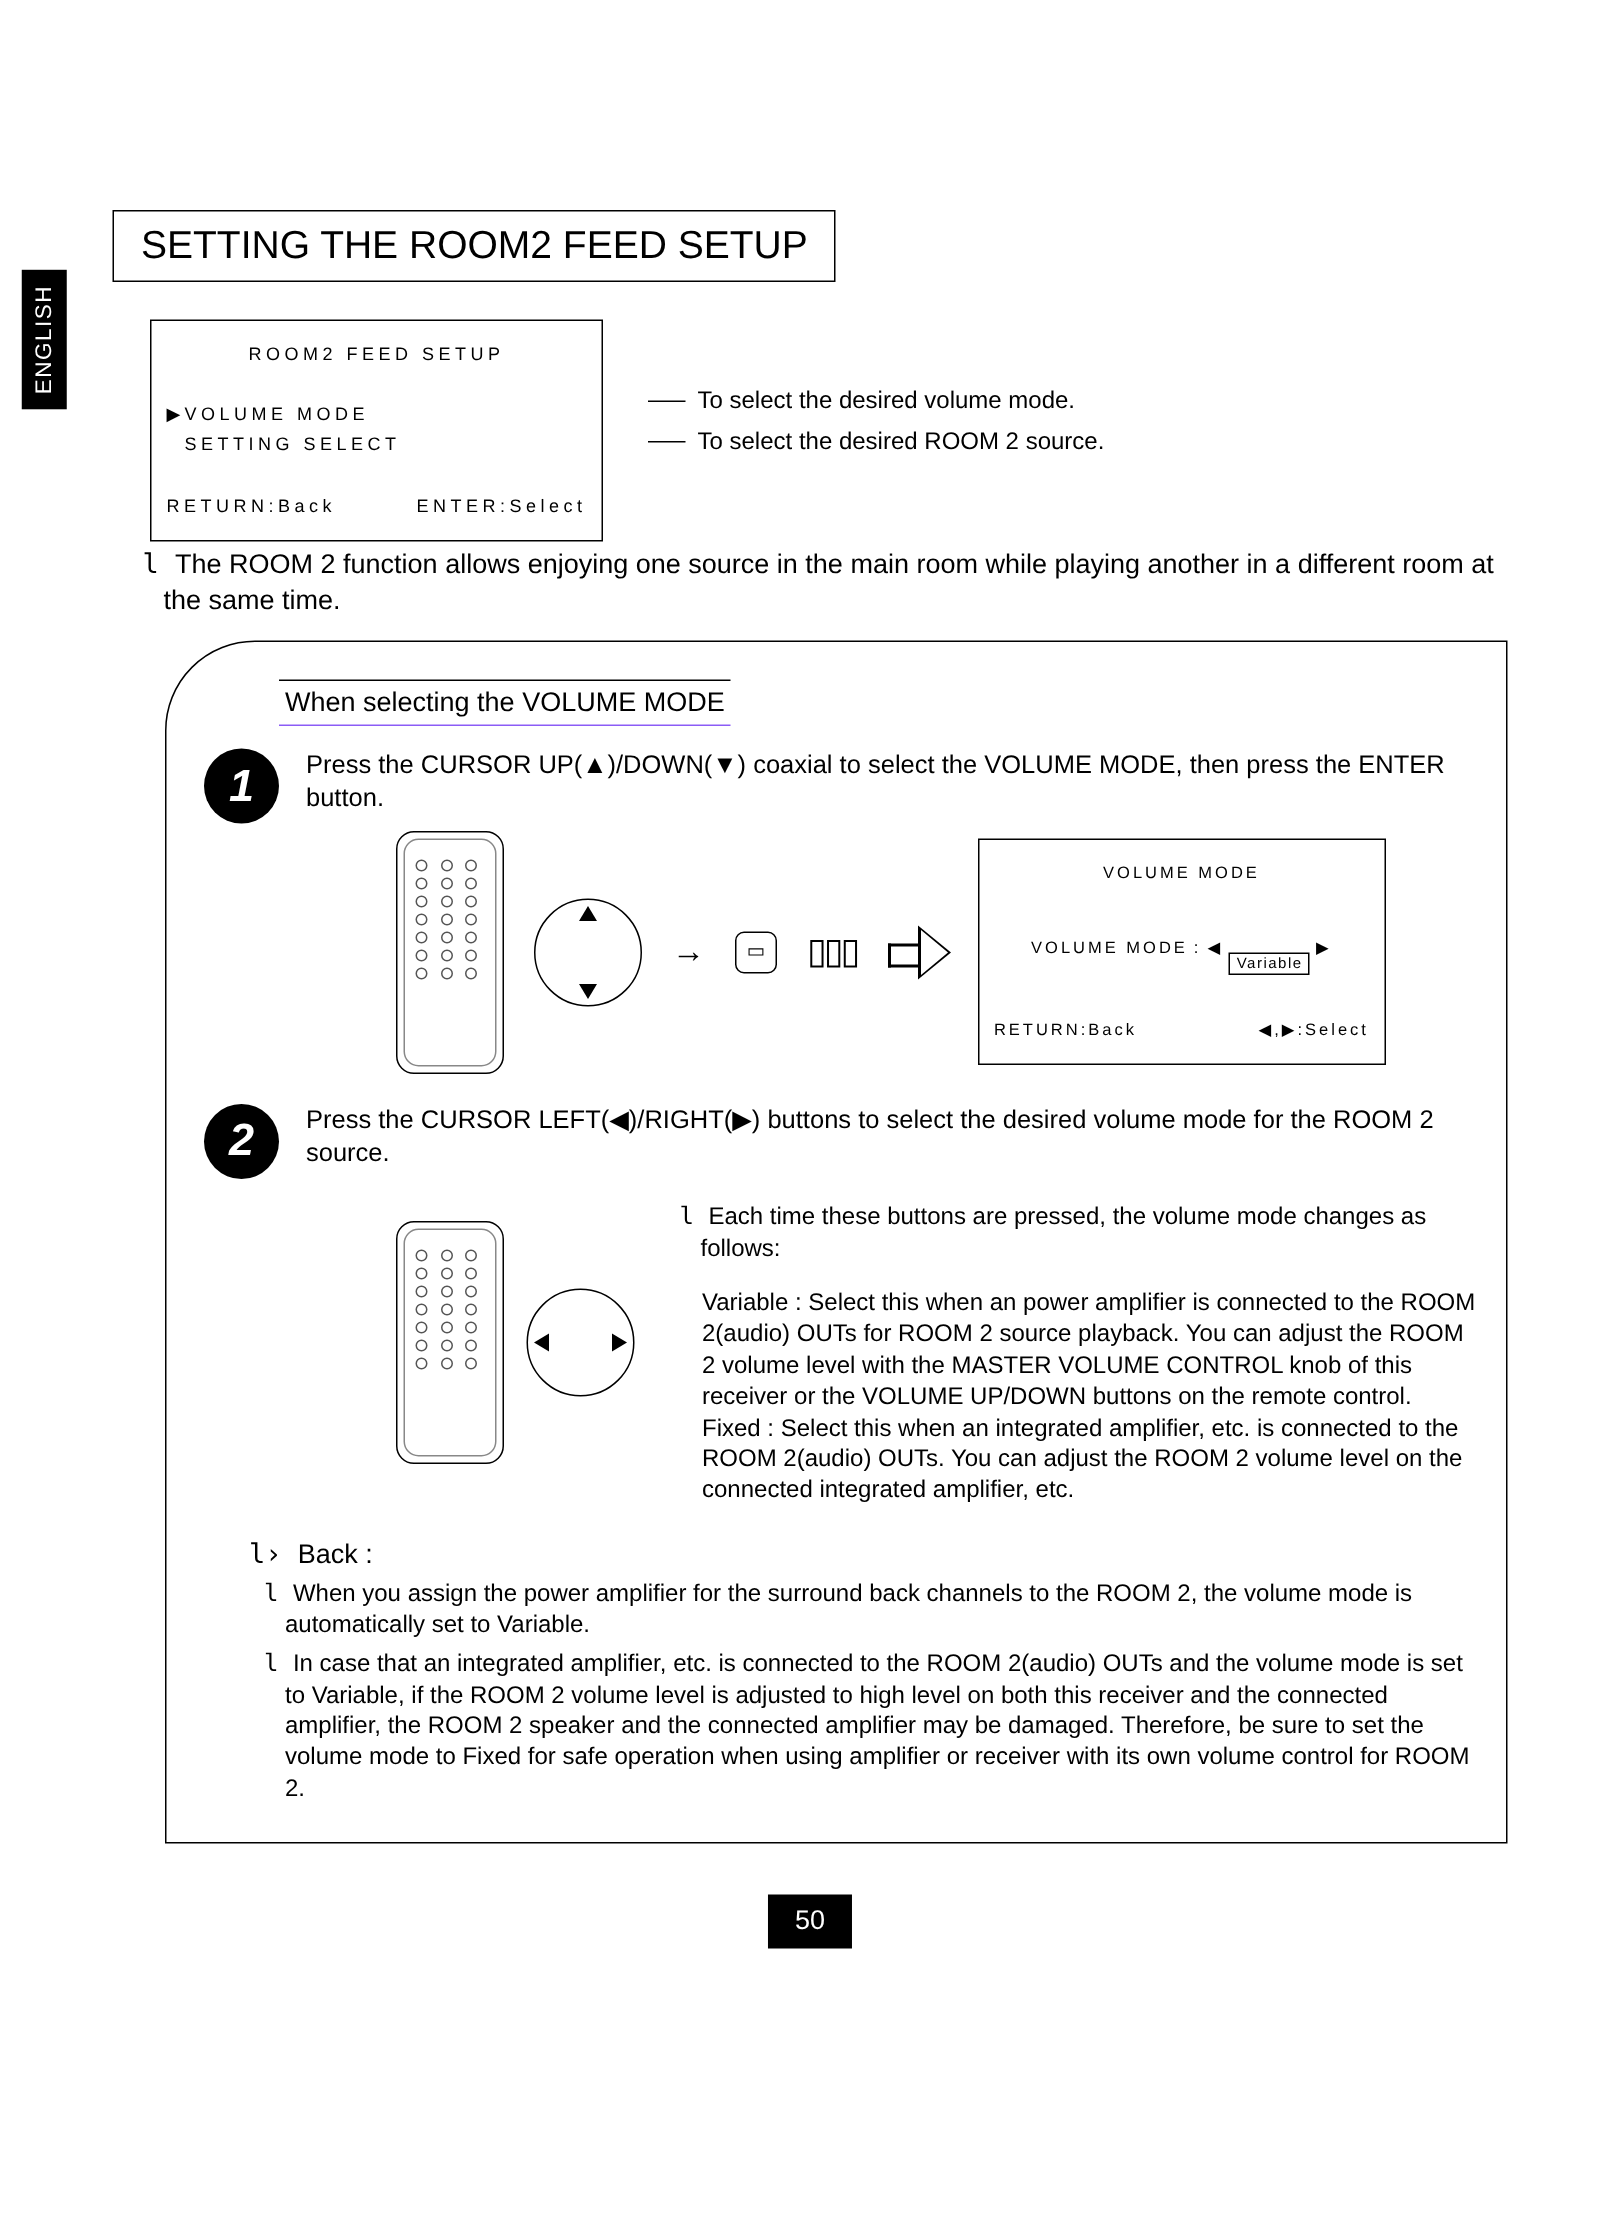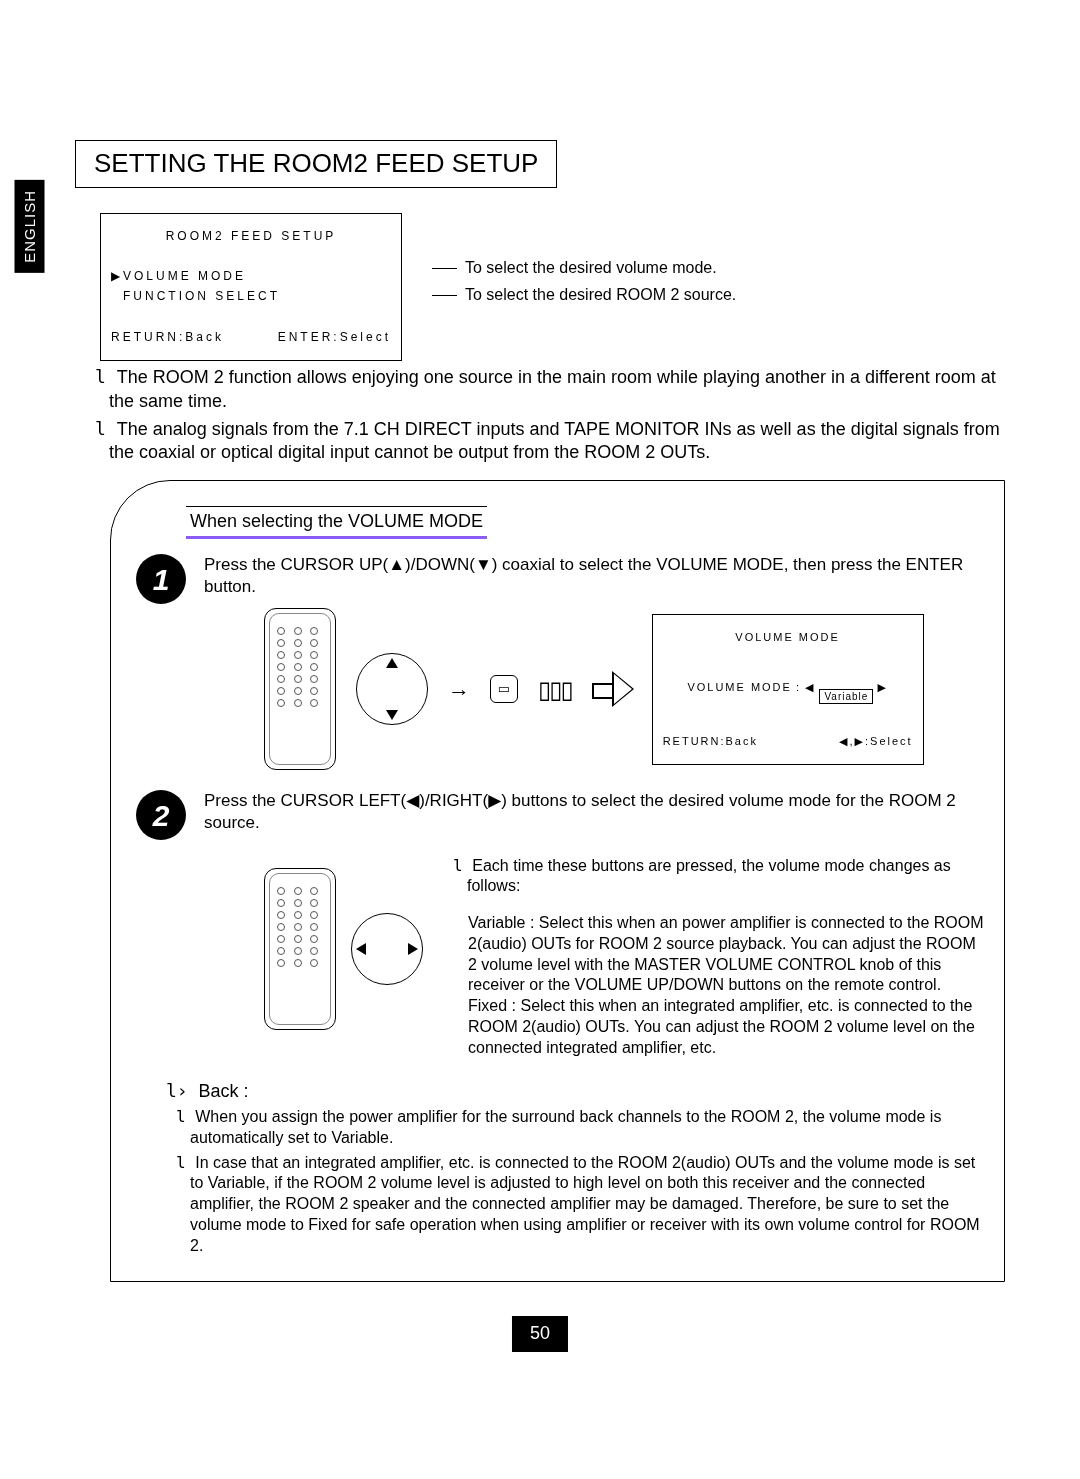--- a/index.html
+++ b/index.html
@@ -99,21 +99,21 @@
     font-family: monospace;
   }
   .step-box {
     border: 1px solid #000;
     border-top-left-radius: 60px;
     margin-left: 35px;
     padding: 25px 20px 20px 25px;
     position: relative;
   }
   .step-header {
-    border-bottom: 3px solid #8b5cf6;
+    border-bottom: 1px solid #8b5cf6;
     border-top: 1px solid #000;
     display: inline-block;
     padding: 3px 4px;
     font-size: 18px;
     margin-bottom: 15px;
     margin-left: 50px;
   }
   .step {
     display: flex;
     align-items: flex-start;
@@ -318,35 +318,34 @@
 
 <div class="lang-tab">ENGLISH</div>
 
 <div class="page">
   <div class="title-box">SETTING THE ROOM2 FEED SETUP</div>
 
   <div class="osd-wrap">
     <div class="osd-box">
       <div class="osd-title">ROOM2 FEED SETUP</div>
       <div class="osd-row"><span class="pointer">▶</span><span>VOLUME MODE</span></div>
-      <div class="osd-row"><span class="pointer"></span><span>FUNCTION SELECT</span></div>
+      <div class="osd-row"><span class="pointer"></span><span>SETTING SELECT</span></div>
       <div class="osd-footer">
         <span>RETURN:Back</span>
         <span>ENTER:Select</span>
       </div>
     </div>
     <div class="osd-labels">
       <div><span class="line"></span><span>To select the desired volume mode.</span></div>
       <div style="margin-top:6px;"><span class="line"></span><span>To select the desired ROOM 2 source.</span></div>
     </div>
   </div>
 
   <ul class="bullets">
     <li>The ROOM 2 function allows enjoying one source in the main room while playing another in a different room at the same time.</li>
-    <li>The analog signals from the 7.1 CH DIRECT inputs and TAPE MONITOR INs as well as the digital signals from the coaxial or optical digital input cannot be output from the ROOM 2 OUTs.</li>
   </ul>
 
   <div class="step-box">
     <div class="step-header">When selecting the VOLUME MODE</div>
 
     <div class="step">
       <div class="step-num">1</div>
       <div class="step-text">
         <div>Press the CURSOR UP(▲)/DOWN(▼) coaxial to select the VOLUME MODE, then press the ENTER button.</div>
         <div class="diagram-row">

